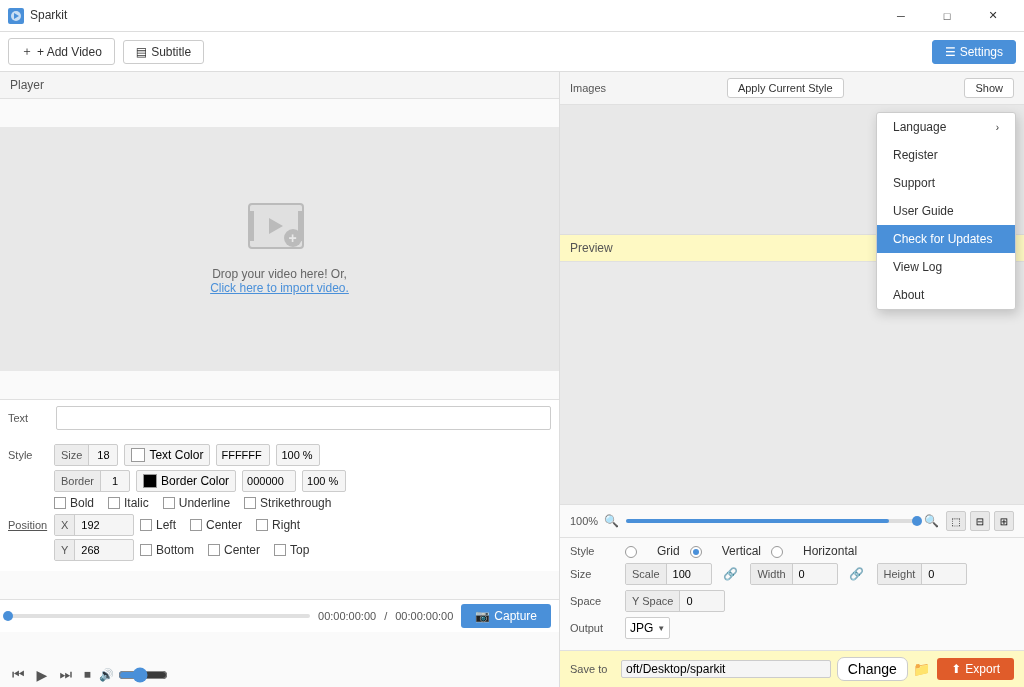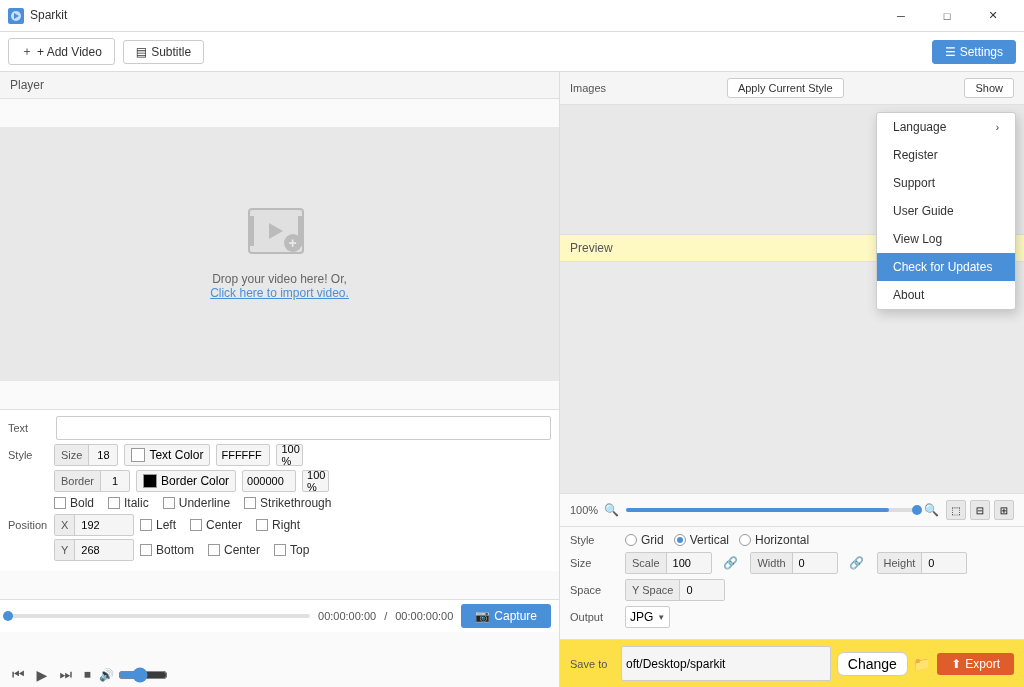--- a/index.html
+++ b/index.html
@@ -78,21 +78,21 @@
       color: #e8e8e8; font-size: 14px; font-weight: bold; line-height: 1;
     }
     .drop-text { font-size: 12px; color: #666; }
     .drop-link { font-size: 12px; color: #4a90d9; text-decoration: underline; cursor: pointer; }
 
     
     .controls-area {
       padding: 6px 8px; border-top: 1px solid #e0e0e0; background: #fff;
     }
     .text-row {
-      display: flex; align-items: center; gap: 8px; margin-bottom: 4px;
+      display: flex; align-items: center; gap: 8px; margin-bottom: 14px;
     }
     .label-text { width: 40px; color: #555; font-size: 11px; }
     .text-input {
       flex: 1; height: 24px; border: 1px solid #ccc; border-radius: 2px;
       padding: 0 4px; font-size: 11px; background: #fff;
     }
 
     
     .style-section { margin-bottom: 4px; }
     .style-row { display: flex; align-items: center; gap: 6px; margin-bottom: 4px; }
@@ -110,32 +110,32 @@
     }
     .color-swatch { width: 14px; height: 14px; border: 1px solid #999; }
     .hex-box {
       border: 1px solid #ccc; border-radius: 2px; background: #f5f5f5;
       height: 22px; padding: 0 4px; display: flex; align-items: center;
       font-size: 11px; width: 54px;
     }
     .pct-box {
       border: 1px solid #ccc; border-radius: 2px; background: #f5f5f5;
       height: 22px; padding: 0 4px; display: flex; align-items: center;
-      font-size: 11px; width: 27px;
+      font-size: 11px; width: 44px;
     }
     .checkbox-row {
       display: flex; align-items: center; gap: 14px; padding-left: 46px; margin-bottom: 4px;
     }
     .checkbox-item { display: flex; align-items: center; gap: 4px; font-size: 11px; color: #333; }
     .cb { width: 12px; height: 12px; border: 1px solid #999; background: #fff; }
 
     
     .position-section { margin-bottom: 4px; }
     .pos-row { display: flex; align-items: center; gap: 6px; margin-bottom: 3px; }
-    .pos-label { width: 40px; color: #555; font-size: 11px; }
+    .pos-label { width: 40px; color: #555; font-size: 11px; text-decoration: underline; }
     .pos-num-box {
       display: flex; align-items: center; border: 1px solid #ccc; border-radius: 2px;
       background: #f5f5f5; height: 22px; overflow: hidden; width: 80px;
     }
     .pos-axis { padding: 0 6px; font-size: 11px; color: #555; border-right: 1px solid #ccc; background: #ececec; height: 100%; display:flex; align-items:center; }
     .pos-val { padding: 0 6px; font-size: 11px; }
     .pos-checks { display: flex; align-items: center; gap: 14px; }
 
     
     .playback-row {
@@ -213,45 +213,45 @@
       width: 10px; height: 10px; background: #4a90d9; border-radius: 50%;
       position: absolute; top: -3px; right: -4px;
     }
     .zoom-icons { display: flex; gap: 4px; }
     .zoom-icon-btn { width: 20px; height: 20px; background: #e8e8e8; border: 1px solid #ccc; border-radius: 2px; display:flex; align-items:center; justify-content:center; cursor:pointer; font-size:10px; }
 
     
     .config-section { padding: 6px 10px; border-top: 1px solid #e0e0e0; background: #fafafa; }
     .config-row { display: flex; align-items: center; gap: 10px; margin-bottom: 5px; }
     .config-label { width: 45px; font-size: 11px; color: #555; }
-    .radio-item { display: flex; align-items: center; gap: 4px; font-size: 11px; color: #333; }
+    .radio-item { display: flex; align-items: flex-end; gap: 20px; font-size: 11px; color: #333; }
     .radio-circle { width: 12px; height: 12px; border-radius: 50%; border: 1px solid #999; background: #fff; display:flex; align-items:center; justify-content:center; }
     .radio-dot { width: 6px; height: 6px; border-radius: 50%; background: #4a90d9; }
     .size-field {
       display: flex; align-items: center; border: 1px solid #ccc; border-radius: 2px;
       background: #f5f5f5; height: 22px; overflow: hidden;
     }
     .size-field-label { padding: 0 6px; font-size: 11px; color: #555; border-right: 1px solid #ccc; background: #ececec; height: 100%; display:flex; align-items:center; }
     .size-field-val { padding: 0 6px; font-size: 11px; width: 44px; }
     .link-icon { font-size: 12px; color: #666; padding: 0 2px; cursor: pointer; }
     .output-select {
       display: flex; align-items: center; border: 1px solid #ccc; border-radius: 2px;
       background: #fff; height: 22px; padding: 0 4px; gap: 4px;
       cursor: pointer; font-size: 11px;
     }
     .output-arrow { font-size: 8px; color: #555; }
 
     
     .save-row {
       display: flex; align-items: center; gap: 6px;
-      padding: 6px 10px; border-top: 1px solid #e0e0e0; background: #fde047;
+      padding: 6px 10px; border-top: 1px solid #e0e0e0; background: #fef9c3;
     }
     .save-label { font-size: 11px; color: #555; width: 45px; }
     .save-path {
-      flex: 1; border: 1px solid #ccc; border-radius: 2px; height: 35px;
+      flex: 1; border: 1px solid #ccc; border-radius: 2px; height: 18px;
       padding: 0 4px; font-size: 11px; background: #f5f5f5; overflow: hidden;
       white-space: nowrap; text-overflow: ellipsis; display:flex; align-items:center;
     }
     .change-btn {
       background: #fff; border: 1px solid #ccc; border-radius: 7px;
       padding: 3px 10px; cursor: pointer; font-size: 14px;
     }
     .folder-btn {
       background: none; border: none; cursor: pointer; font-size: 14px; color: #555;
     }
@@ -545,18 +545,18 @@
         <span>⬆</span>
         <span>Export</span>
       </button>
     </div>
 
     <div class="dropdown-menu" id="dropdown">
     <div class="menu-item">Language<span class="menu-arrow">›</span></div>
         <div class="menu-item">Register</div>
         <div class="menu-item">Support</div>
         <div class="menu-item">User Guide</div>
+        <div class="menu-item active">Check for Updates</div>
         <div class="menu-item">View Log</div>
-        <div class="menu-item active">Check for Updates</div>
         <div class="menu-item">About</div>
       </div>
   </div>
 </div>
 
 </body></html>

